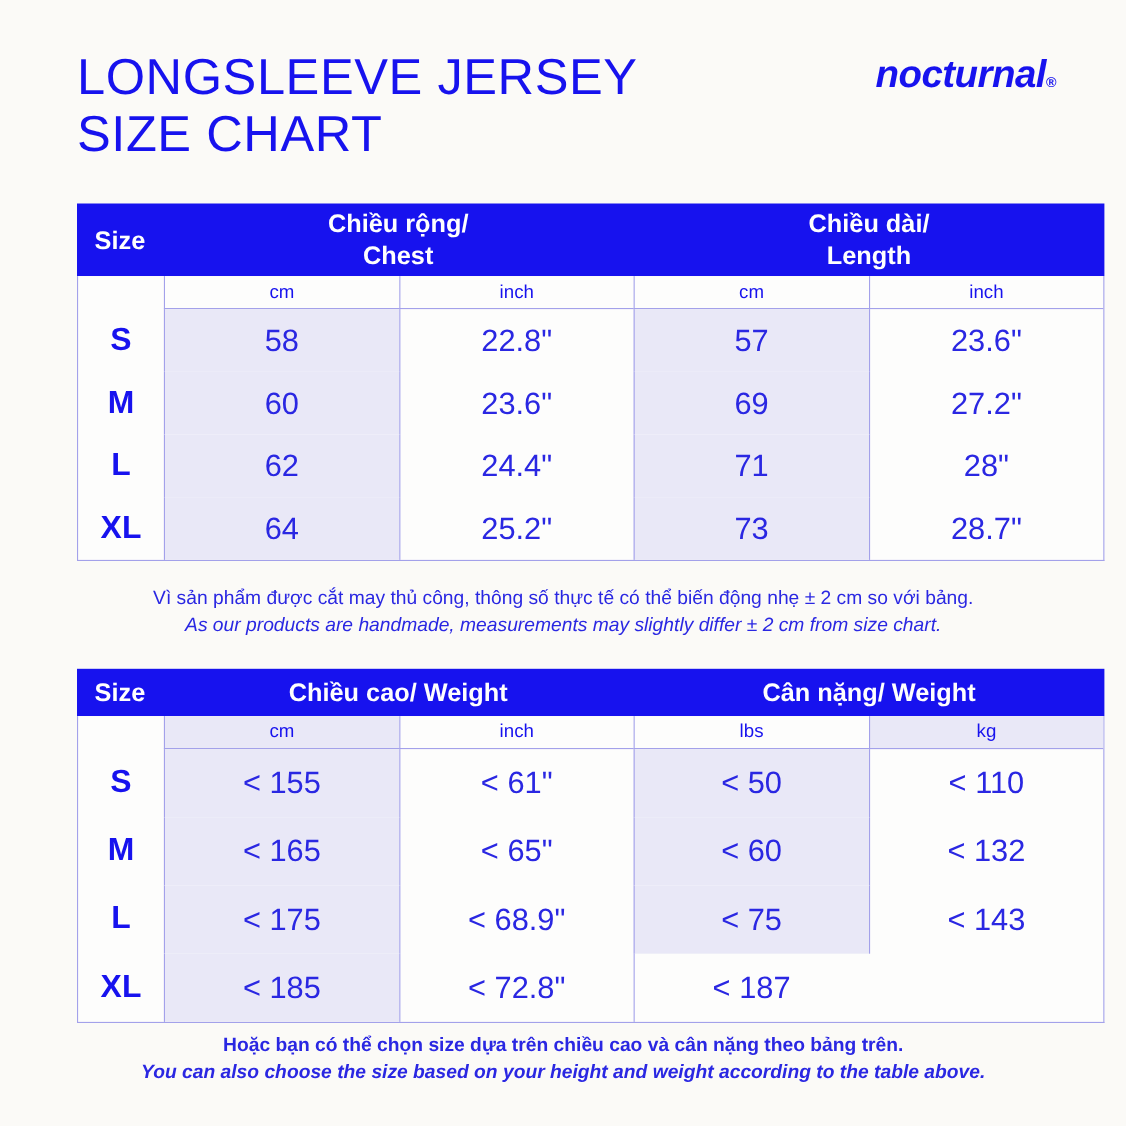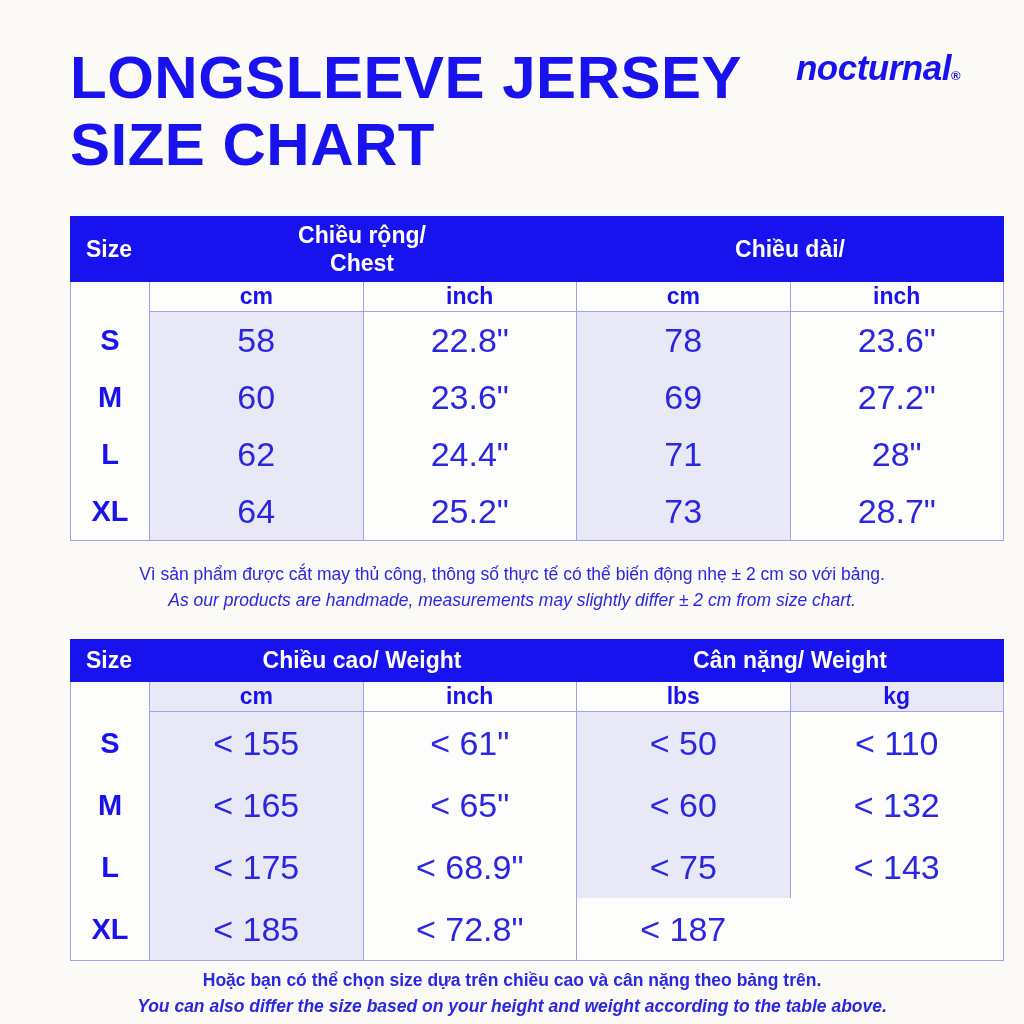--- a/index.html
+++ b/index.html
@@ -22,22 +22,22 @@
   }
   .page{width:1024px;height:1024px;position:relative;}
 
   
   .top{
     display:flex;justify-content:space-between;align-items:flex-start;
     padding:44px 64px 0 70px;
   }
   .title{
     color:var(--accent-blue);
-    font-weight:bold;
-    font-size:60px;line-height:1.12;letter-spacing:.5px;
+    font-weight:normal;
+    font-size:46px;line-height:1.12;letter-spacing:.5px;
   }
   .brand{
     color:var(--accent-blue);
     font-weight:bold;font-style:italic;
     font-size:35px;letter-spacing:-.5px;
     margin-top:4px;white-space:nowrap;
   }
   .brand .mark{font-size:13px;font-style:normal;vertical-align:baseline;}
 
   
@@ -61,24 +61,24 @@
     border:1px solid var(--line);border-top:0;
   }
   .cell{
     display:flex;align-items:center;justify-content:center;
     color:var(--text-blue);
   }
   .bl{border-left:1px solid var(--line);}
   .bb{border-bottom:1px solid var(--line);}
   .lav{background:var(--lavender);}
 
-  .sub{height:30px;font-weight:bold;font-size:23px;color:var(--accent-blue);}
+  .sub{height:30px;font-weight:normal;font-size:17px;color:var(--accent-blue);}
   .t1 .data{height:57px;}
   .t2 .data{height:62px;}
-  .data{font-size:34px;}
+  .data{font-size:28px;}
   .size-cell{font-weight:bold;font-size:29px;color:var(--accent-blue);}
 
   
   .note{text-align:center;font-size:17.5px;line-height:1.45;color:var(--text-blue);}
   .n1{margin-top:21px;}
   .n2{margin-top:7px;font-weight:bold;}
   .note .en{font-style:italic;}
 </style>
 </head>
 <body>
@@ -95,34 +95,35 @@
 
   <div class="size-table t1">
     <div class="band">
       <div class="band-cell">Size</div>
       <div class="band-cell">
         <div>Chiều rộng/</div>
         <div>Chest</div>
       </div>
       <div class="band-cell">
         <div>Chiều dài/</div>
+        <div>Length</div>
       </div>
     </div>
     <div class="t-body">
 
       <div class="cell sub"></div>
       <div class="cell sub bl bb">cm</div>
       <div class="cell sub bl bb">inch</div>
       <div class="cell sub bl bb">cm</div>
       <div class="cell sub bl bb">inch</div>
 
       <div class="cell data size-cell">S</div>
       <div class="cell data bl lav">58</div>
       <div class="cell data bl">22.8"</div>
-      <div class="cell data bl lav">78</div>
+      <div class="cell data bl lav">57</div>
       <div class="cell data bl">23.6"</div>
 
       <div class="cell data size-cell">M</div>
       <div class="cell data bl lav">60</div>
       <div class="cell data bl">23.6"</div>
       <div class="cell data bl lav">69</div>
       <div class="cell data bl">27.2"</div>
 
       <div class="cell data size-cell">L</div>
       <div class="cell data bl lav">62</div>
@@ -177,16 +178,16 @@
 
       <div class="cell data size-cell">XL</div>
       <div class="cell data bl lav">&lt; 185</div>
       <div class="cell data bl">&lt; 72.8"</div>
       <div class="cell data bl">&lt; 187</div>
     </div>
   </div>
 
   <div class="note n2">
     <div class="vi">Hoặc bạn có thể chọn size dựa trên chiều cao và cân nặng theo bảng trên.</div>
-    <div class="en">You can also differ the size based on your height and weight according to the table above.</div>
+    <div class="en">You can also choose the size based on your height and weight according to the table above.</div>
   </div>
 
 </div>
 
 </body></html>

